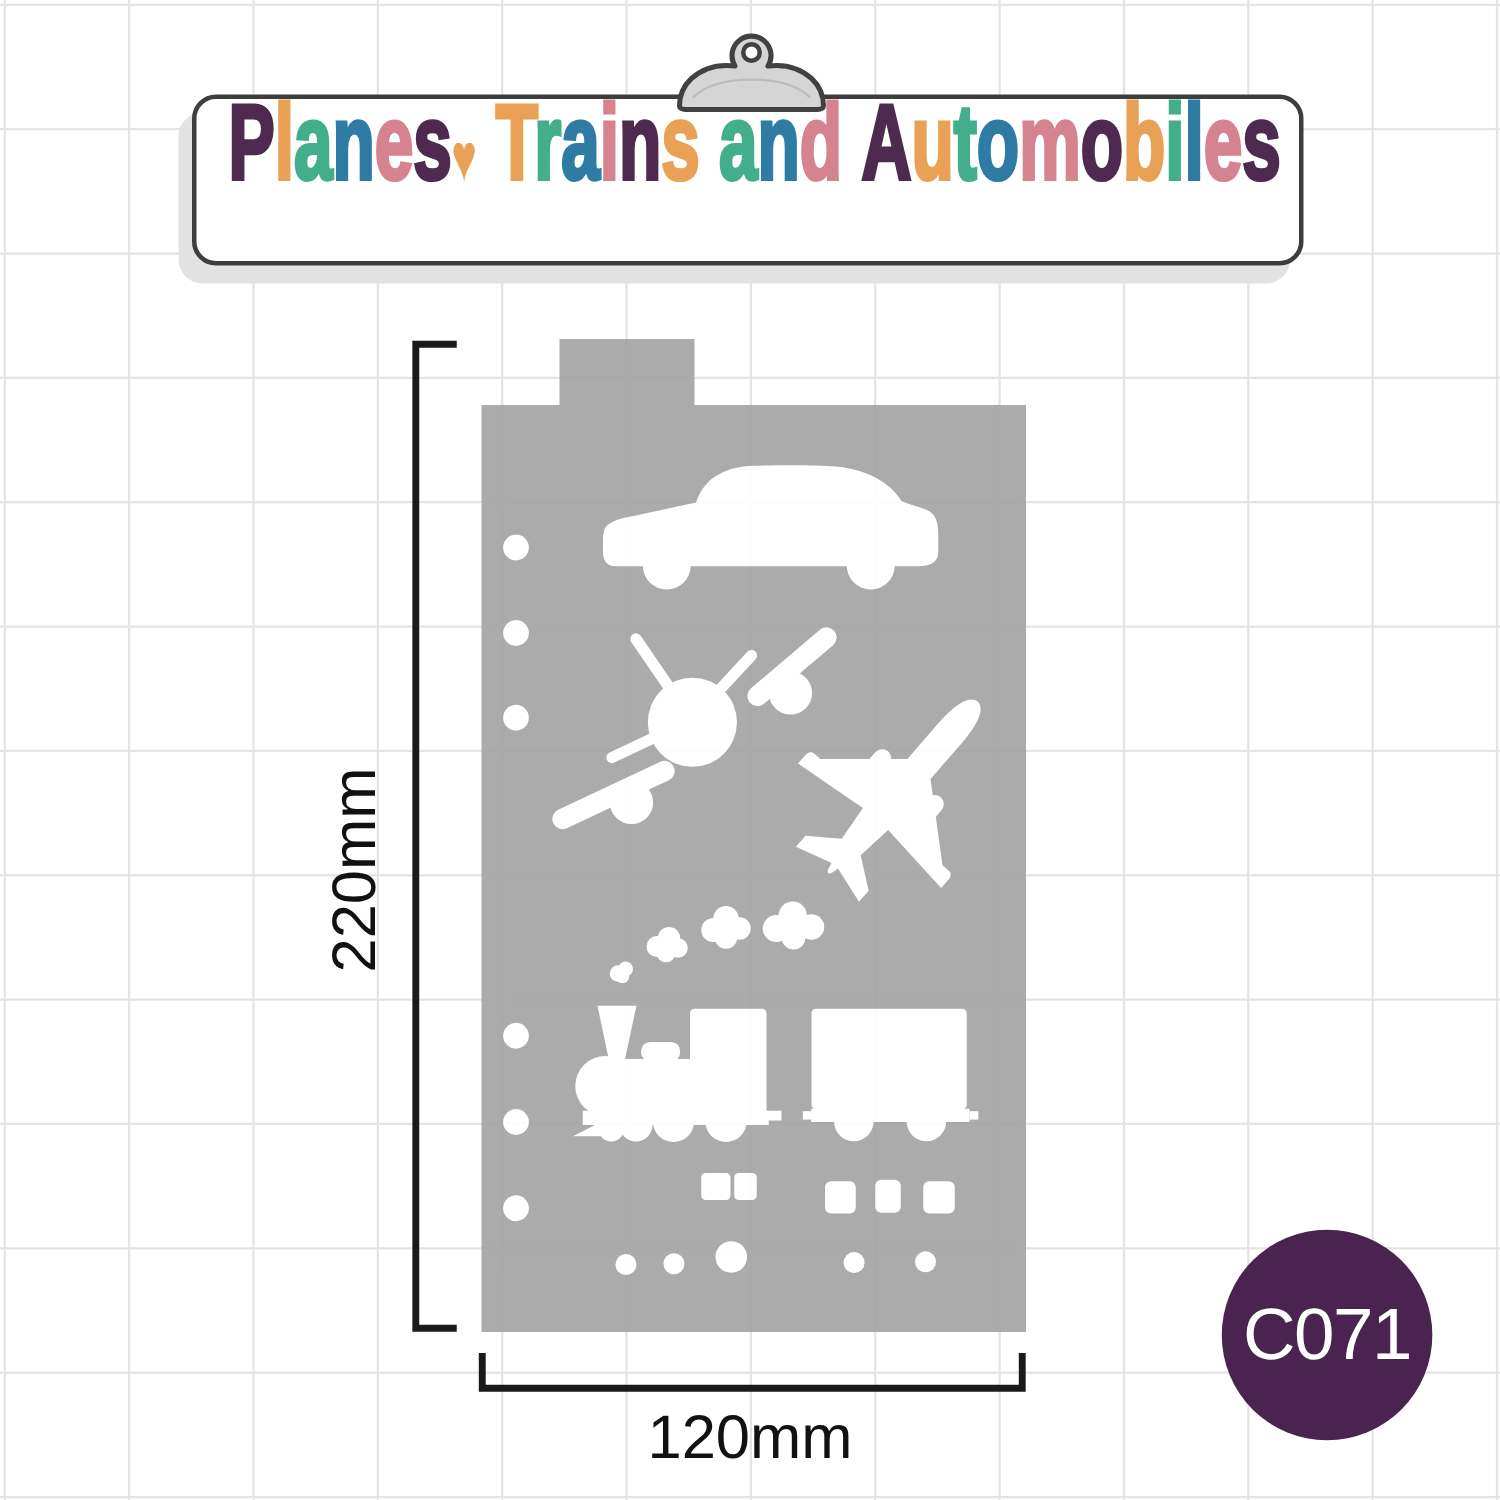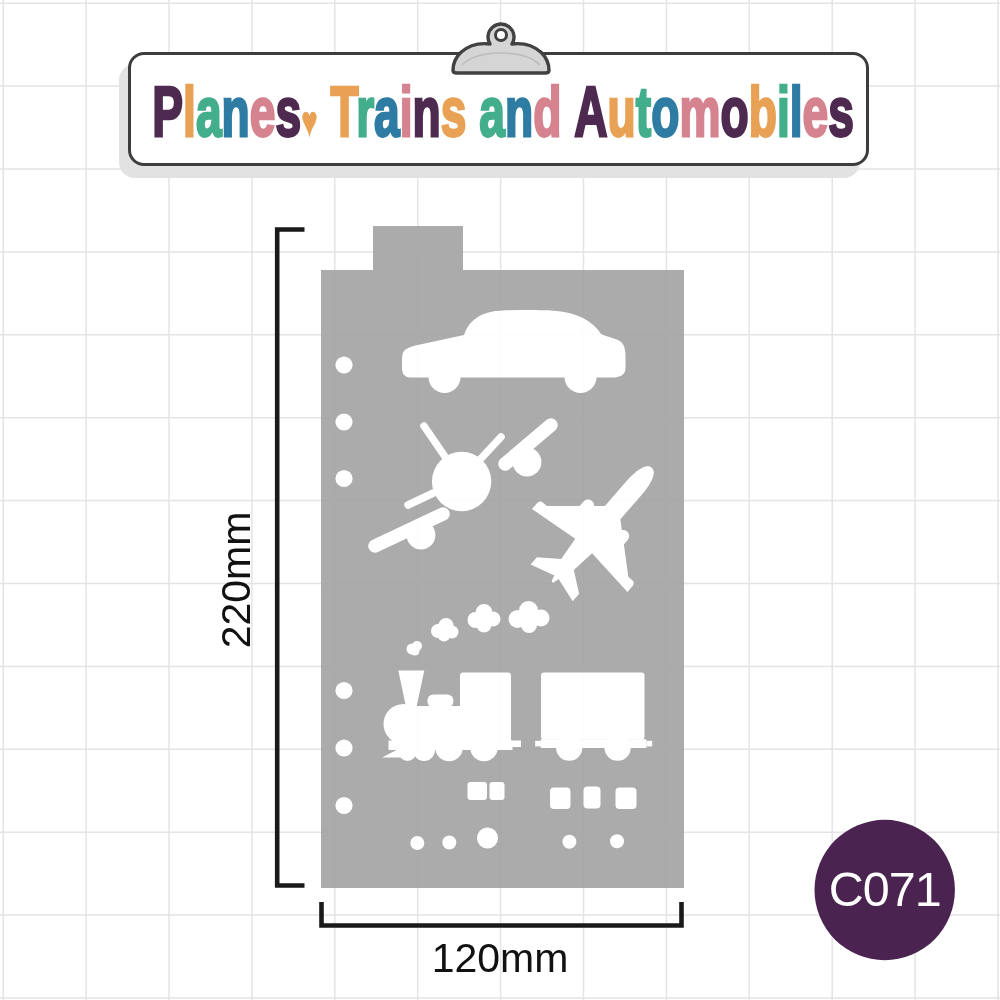--- a/index.html
+++ b/index.html
@@ -1,22 +1,22 @@
 <!DOCTYPE html>
 <html><head>
 <meta charset="utf-8">
 <style>
   html,body{margin:0;padding:0;}
   body{width:1000px;height:1000px;position:relative;background:#ffffff;overflow:hidden;
        font-family:"Liberation Sans", sans-serif;}
   #base{position:absolute;left:0;top:0;}
-  #banner{position:absolute;left:128px;top:52px;width:735px;height:108px;
+  #banner{position:absolute;left:128px;top:63px;width:735px;height:108px;
           background:#ffffff;border:3.5px solid #3d3d3d;border-radius:16px;
           box-shadow:-9px 12px 0 0 #e2e2e2;z-index:2;
-          display:flex;align-items:center;justify-content:center;}
+          display:flex;justify-content:center;}
   #title{white-space:nowrap;font-weight:bold;font-size:57px;letter-spacing:0px;
          transform:translate(5px,2px) scale(0.81,1.25);transform-origin:50% 50%;}
   #title span{display:inline;-webkit-text-stroke:2.2px currentColor;}
   .c0{color:#4e2a51;} .c1{color:#e8a155;} .c2{color:#43ae8c;} .c3{color:#2e7ca3;} .c4{color:#d68390;}
   #clip{position:absolute;left:440px;top:14px;z-index:3;}
 </style>
 </head>
 <body>
 
 <svg id="base" width="1000" height="1000" viewBox="0 0 1000 1000">

